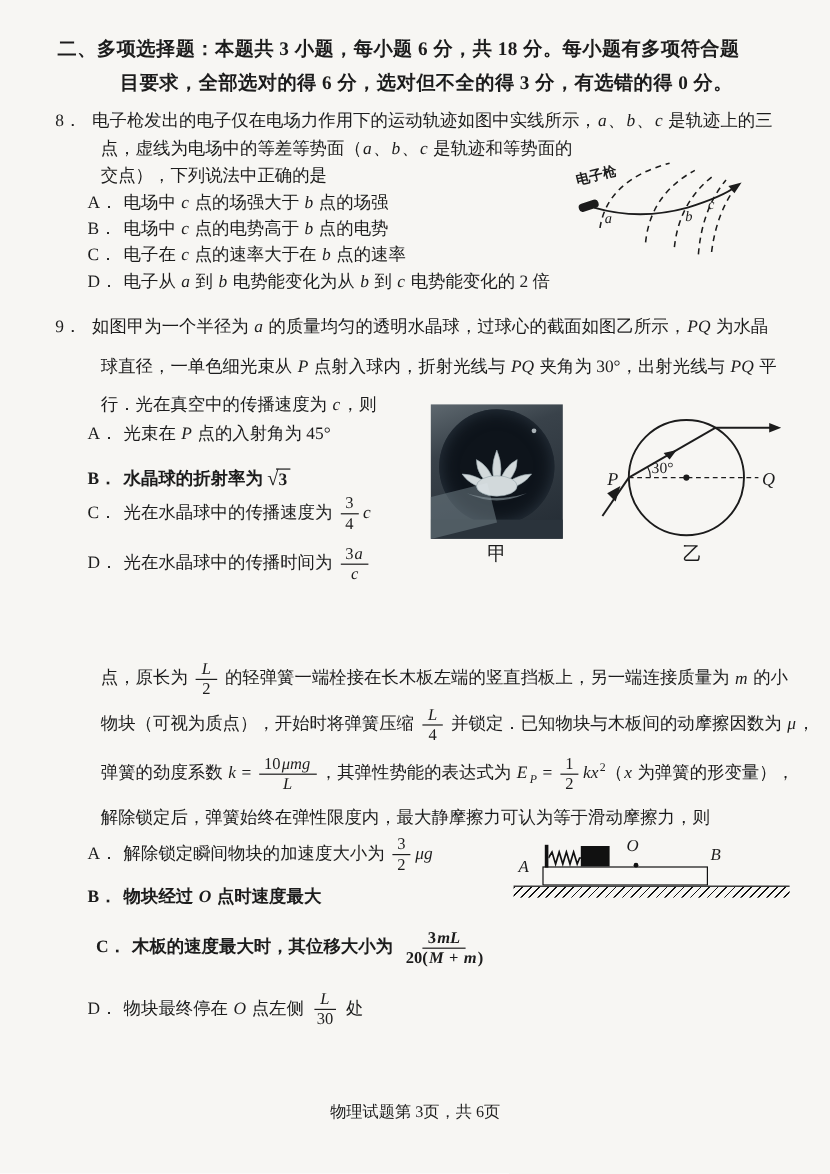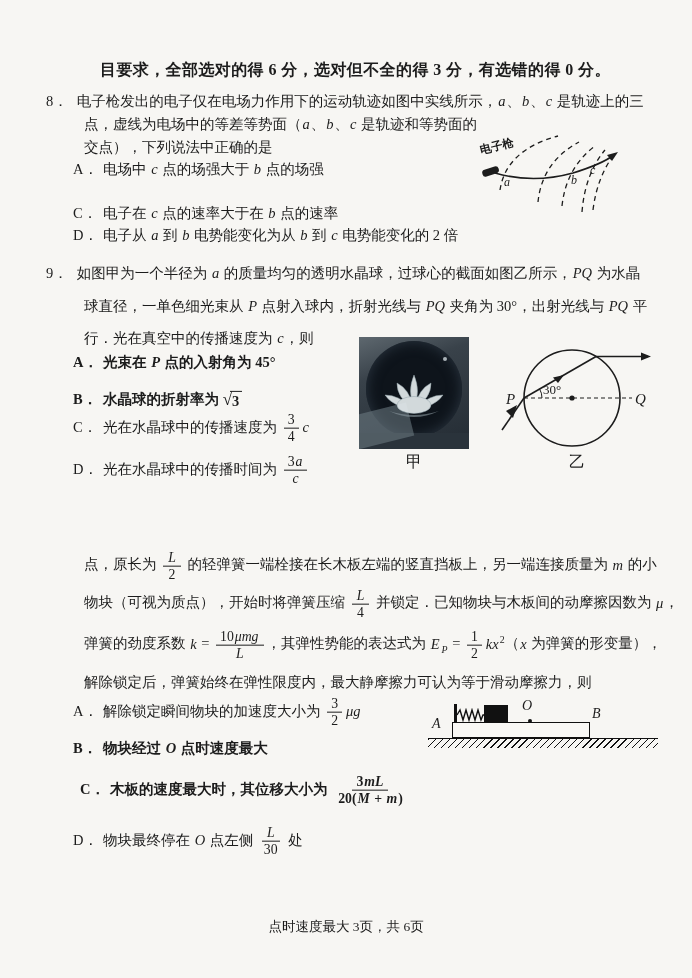--- a/index.html
+++ b/index.html
@@ -43,29 +43,33 @@
   .plankfig .baffle{position:absolute; left:30px; top:12px; width:3px; height:19px; background:#111;}
   .plankfig .block{position:absolute; left:60px; top:13px; width:24px; height:17px; background:#111;}
   .plankfig .dot{position:absolute; left:104px; top:27px; width:4px; height:4px; border-radius:50%; background:#111;}
   .plankfig .flab{position:absolute; font-style:italic; font-size:14px;}
 </style>
 </head>
 <body>
 
 <div class="page">
 
+  <div class="line hdr" style="left:48px; top:42px;">二、多项选择题：本题共 3 小题，每小题 6 分，共 18 分。每小题有多项符合题</div>
   <div class="line hdr" style="left:82px; top:70px;margin-left:18px;">目要求，全部选对的得 6 分，选对但不全的得 3 分，有选错的得 0 分。</div>
 
   <div class="line" style="left:46px; top:101px;">
     <span class="qnum">8．</span><span>电子枪发出的电子仅在电场力作用下的运动轨迹如图中实线所示，<span class="v">a</span>、<span class="v">b</span>、<span class="v">c</span> 是轨迹上的三</span>
   </div>
   <div class="line" style="left:84px; top:124px;text-align:center;">点，虚线为电场中的等差等势面（<span class="v">a</span>、<span class="v">b</span>、<span class="v">c</span> 是轨迹和等势面的</div>
   <div class="line" style="left:84px; top:147px;">交点），下列说法中正确的是</div>
   <div class="line" style="left:73px; top:169px;">
     <span class="optlab">A．</span><span>电场中 <span class="v">c</span> 点的场强大于 <span class="v">b</span> 点的场强</span>
+  </div>
+  <div class="line" style="left:73px; top:191px;">
+    <span class="optlab">B．</span><span>电场中 <span class="v">c</span> 点的电势高于 <span class="v">b</span> 点的电势</span>
   </div>
   <div class="line" style="left:73px; top:213px;">
     <span class="optlab">C．</span><span>电子在 <span class="v">c</span> 点的速率大于在 <span class="v">b</span> 点的速率</span>
   </div>
   <div class="line" style="left:73px; top:235px;">
     <span class="optlab">D．</span><span>电子从 <span class="v">a</span> 到 <span class="v">b</span> 电势能变化为从 <span class="v">b</span> 到 <span class="v">c</span> 电势能变化的 2 倍</span>
   </div>
 
   <div class="fig" style="left:478px; top:130px; width:192px; height:112px;">
     <svg width="192" height="112" viewBox="0 0 192 112">
@@ -86,21 +90,21 @@
       <text x="93" y="54" font-size="12" font-style="italic" fill="#1c1c1c">b</text>
       <text x="112" y="44" font-size="12" font-style="italic" fill="#1c1c1c">c</text>
     </svg>
   </div>
 
   <div class="line" style="left:46px; top:273px;">
     <span class="qnum">9．</span><span>如图甲为一个半径为 <span class="v">a</span> 的质量均匀的透明水晶球，过球心的截面如图乙所示，<span class="v">PQ</span> 为水晶</span>
   </div>
   <div class="line" style="left:84px; top:306px;">球直径，一单色细光束从 <span class="v">P</span> 点射入球内，折射光线与 <span class="v">PQ</span> 夹角为 30°，出射光线与 <span class="v">PQ</span> 平</div>
   <div class="line" style="left:84px; top:338px;">行．光在真空中的传播速度为 <span class="v">c</span>，则</div>
-  <div class="line" style="left:73px; top:362px;font-weight:bold;">
+  <div class="line" style="left:73px; top:362px;">
     <span class="optlab">A．</span><span>光束在 <span class="v">P</span> 点的入射角为 45°</span>
   </div>
   <div class="line" style="left:73px; top:400px;font-weight:bold;">
     <span class="optlab">B．</span><span>水晶球的折射率为 <span class="sqrt">
           <span class="rad">√</span>
           <span class="bod">3</span>
         </span></span>
   </div>
   <div class="line" style="left:73px; top:428px;">
     <span class="optlab">C．</span><span>光在水晶球中的传播速度为 <span class="frac">
@@ -200,15 +204,15 @@
     <svg style="position:absolute; left:33px; top:16px;" width="28" height="15" viewBox="0 0 28 15">
       <polyline points="0,7 3,2 6,12 9,2 12,12 15,2 18,12 21,2 24,12 26,7 28,7" fill="none" stroke="#111" stroke-width="1.4"></polyline>
     </svg>
     <div class="block"></div>
     <div class="dot"></div>
     <div class="flab" style="left:8px; top:24px;">A</div>
     <div class="flab" style="left:98px; top:6px;">O</div>
     <div class="flab" style="left:168px; top:14px;">B</div>
   </div>
 
-  <div class="footer" style="top:918px;">点时速度最大 3页，共 6页</div>
+  <div class="footer" style="top:918px;">物理试题第 3页，共 6页</div>
 
 </div>
 
 </body></html>

